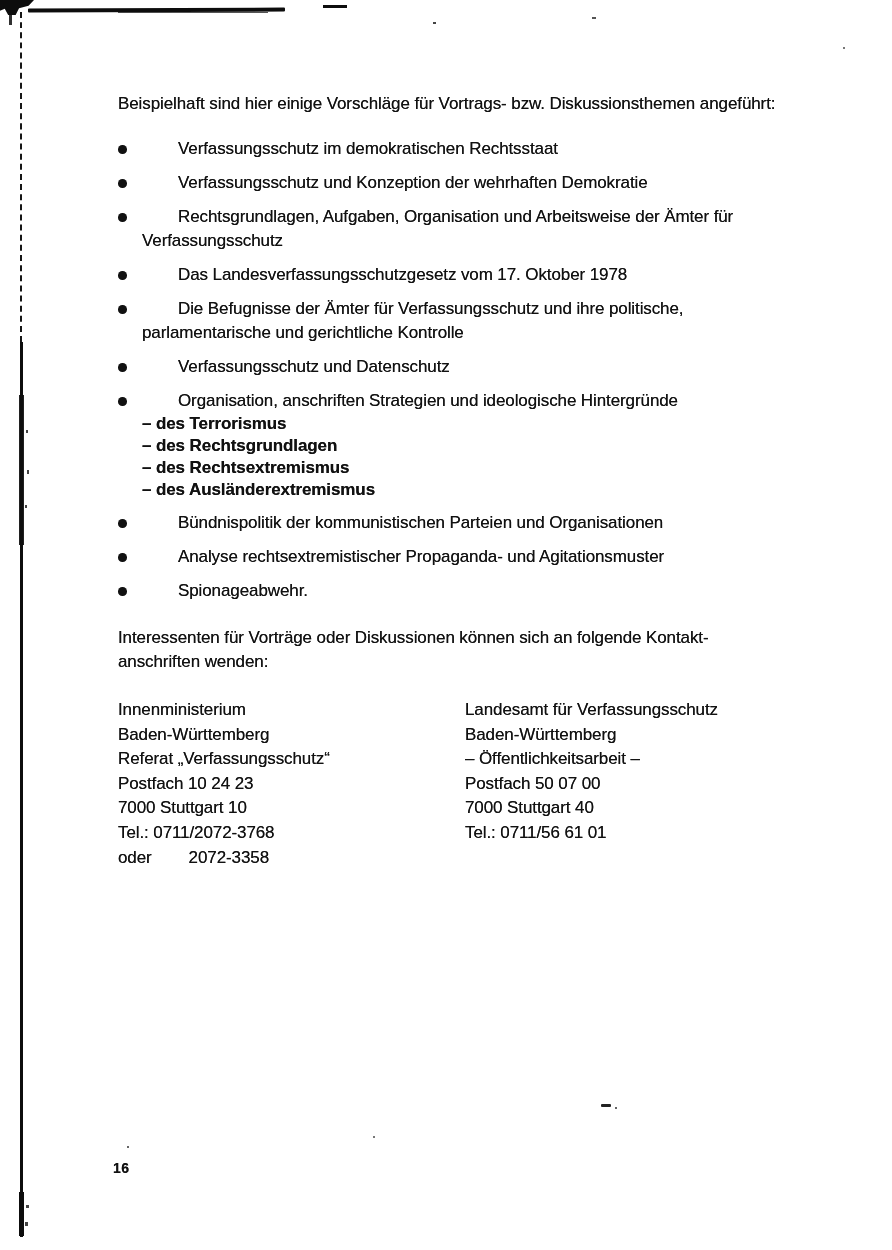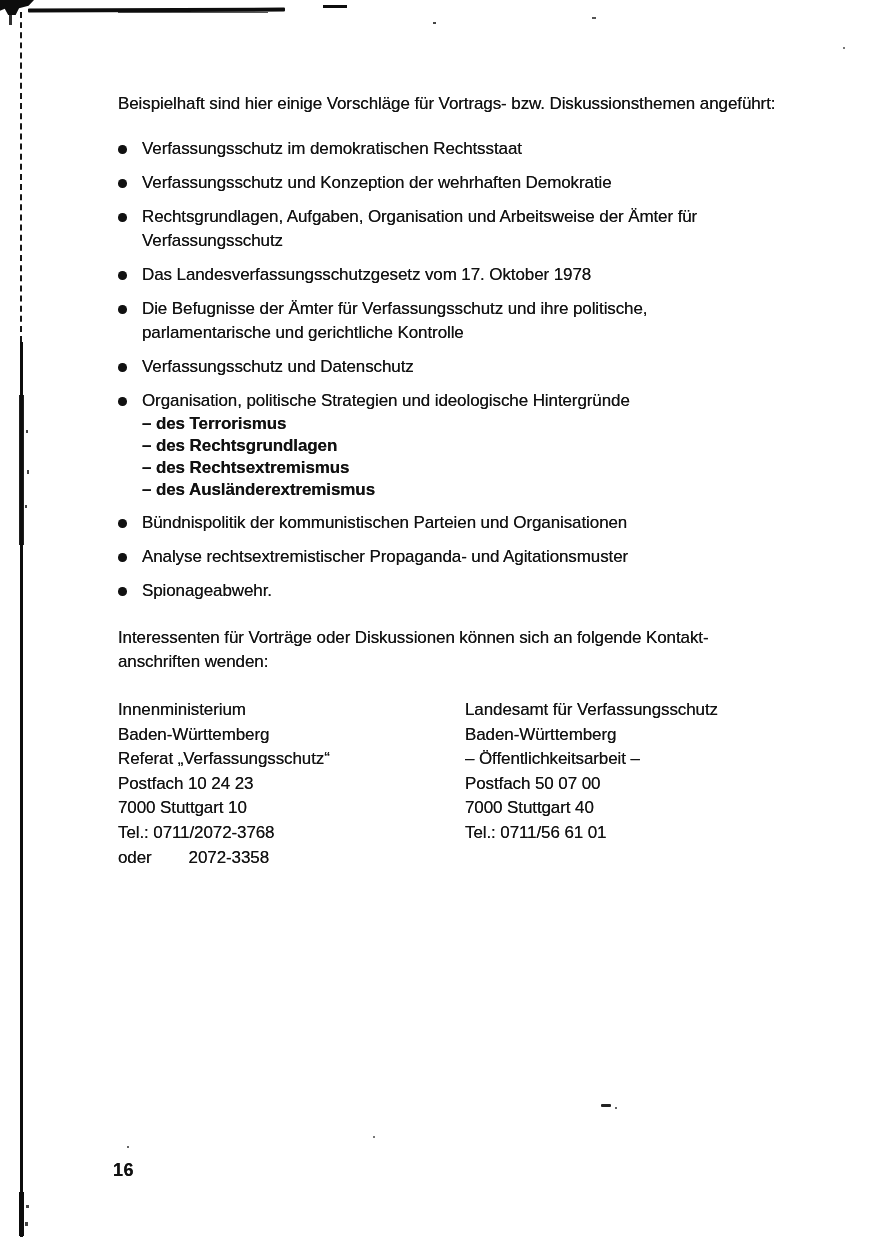--- a/index.html
+++ b/index.html
@@ -16,31 +16,31 @@
     position:absolute;left:118px;top:74px;width:662px;
     font-size:17px;letter-spacing:-0.1px;
     text-shadow:0 0 0.5px rgba(0,0,0,0.75);
   }
   .intro{line-height:25px;text-align:justify;}
   ul.topics{list-style:none;margin:21px 0 0 0;padding:0;}
   ul.topics > li{display:flex;margin:0 0 10px 0;}
   .bullet{flex:0 0 24px;padding-top:8px;}
   .bullet i{display:block;width:8.5px;height:8.5px;border-radius:50%;background:#111;}
   .topic-body{flex:1;}
-  .topic-text{line-height:24px;text-align:justify;}
+  .topic-text{line-height:24px;text-align:justify;margin-left:36px;}
   ul.sub{list-style:none;margin:0;padding:0;}
   ul.sub li{line-height:22px;font-weight:bold;}
   .contact-intro{margin-top:23px;line-height:24px;}
   .contacts{display:flex;margin-top:24px;}
   .contact-col-left{width:347px;}
   .contact-col-right{flex:1;}
   .contact-line{line-height:24.6px;white-space:pre;}
   .page-number{
     position:absolute;left:113px;top:1160px;
-    font-size:18px;font-weight:bold;letter-spacing:0.5px;
+    font-size:14px;font-weight:bold;letter-spacing:0.5px;
     text-shadow:0 0 0.5px rgba(0,0,0,0.75);
   }
   
   .art{position:absolute;background:#0d0d0d;pointer-events:none;}
   .art-corner{left:0;top:0;width:34px;height:15px;
     clip-path:polygon(0 0,100% 0,84% 38%,56% 55%,46% 100%,24% 100%,14% 58%,0 72%);}
   .art-corner-tail{left:9px;top:14px;width:3px;height:11px;opacity:.85;}
   .art-topline{left:28px;top:8px;width:257px;height:3.5px;transform:skewY(-0.2deg);border-radius:1px;}
   .art-topline2{left:118px;top:11.5px;width:150px;height:1.5px;opacity:.7;}
   .art-topdash{left:323px;top:5px;width:24px;height:3px;}
@@ -116,21 +116,21 @@
         <span class="bullet">
             <i></i>
           </span>
         <span class="topic-body"><span class="topic-text">Verfassungsschutz und Datenschutz</span></span>
       </li>
       <li>
         <span class="bullet">
             <i></i>
           </span>
         <span class="topic-body">
-          <span class="topic-text">Organisation, politische Strategien und ideologische Hintergründe</span>
+          <span class="topic-text">Organisation, anschriften Strategien und ideologische Hintergründe</span>
           <ul class="sub">
             <li>– des Terrorismus</li>
             <li>– des Rechtsgrundlagen</li>
             <li>– des Rechtsextremismus</li>
             <li>– des Ausländerextremismus</li>
           </ul>
         </span>
       </li>
       <li>
         <span class="bullet">

